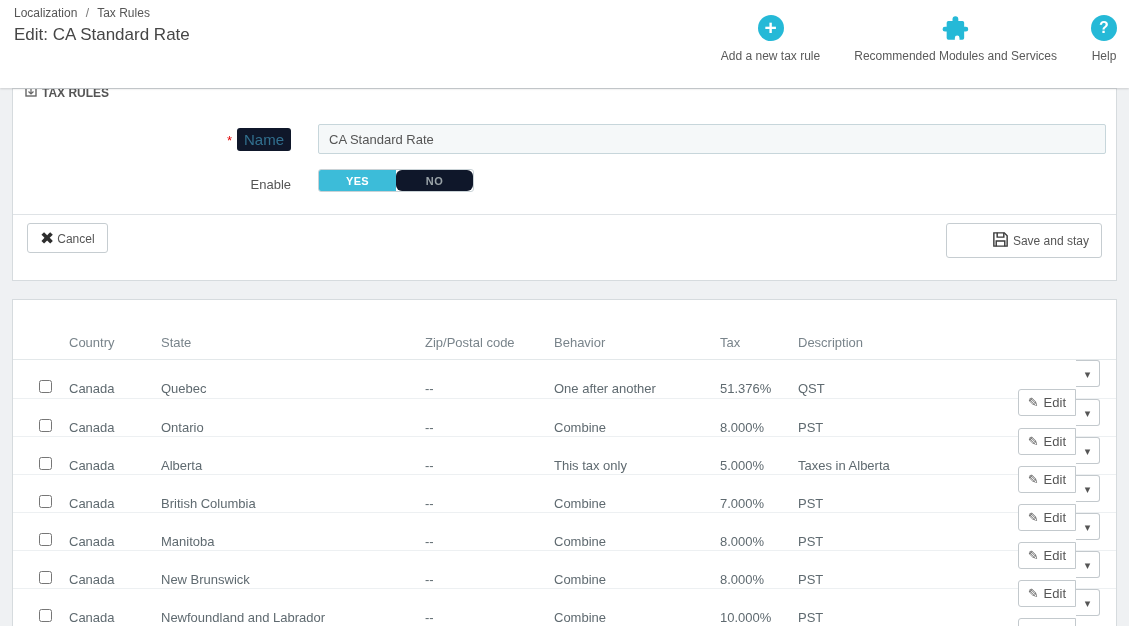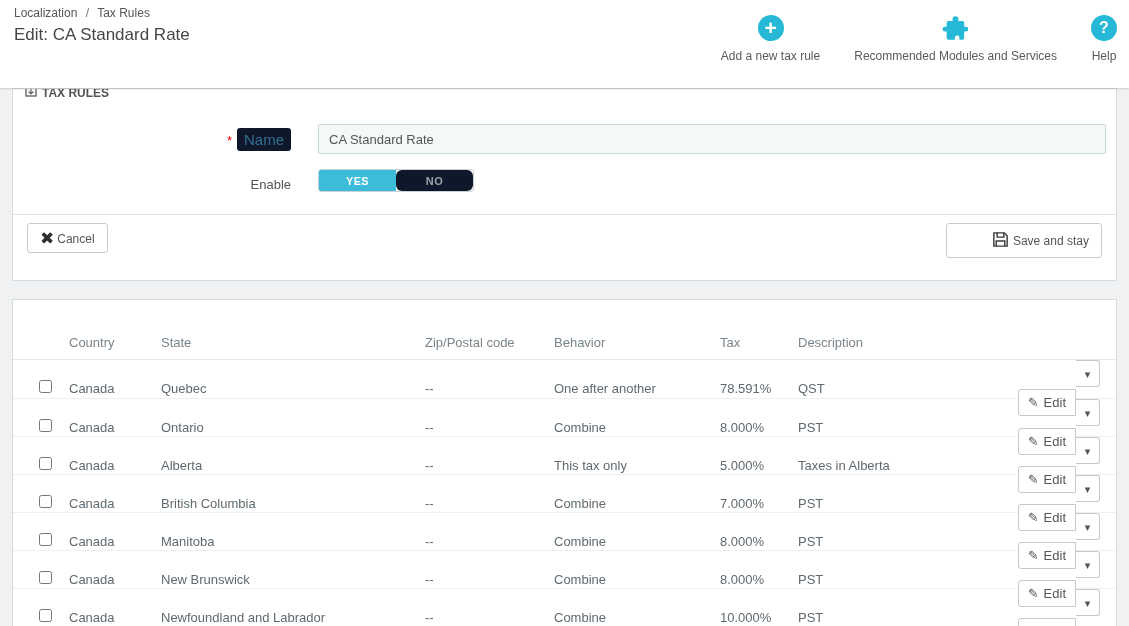--- a/index.html
+++ b/index.html
@@ -271,21 +271,21 @@
 
     <div>
       <div class="trow tbody-row">
         <div class="cell-check">
           <input type="checkbox" style="">
         </div>
         <div>Canada</div>
         <div>Quebec</div>
         <div>--</div>
         <div>One after another</div>
-        <div>78.591%</div>
+        <div>51.376%</div>
         <div>QST</div>
         <div class="cell-actions">
           <span class="btn-group">
             <button class="btn-edit">
               <span class="pencil-glyph"></span>
               <span>Edit</span>
             </button>
             <button class="btn-caret">
               <span class="caret-glyph"></span>
             </button>

